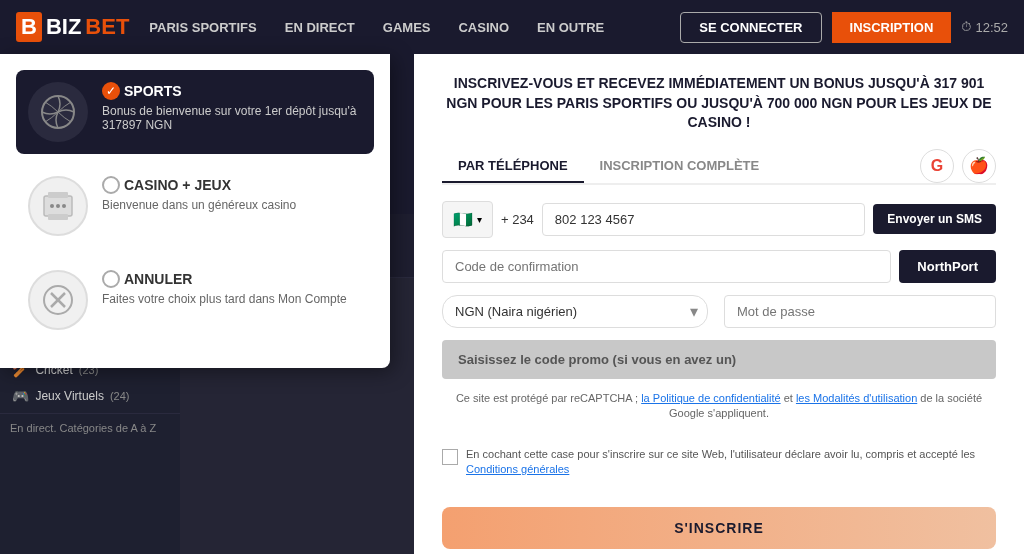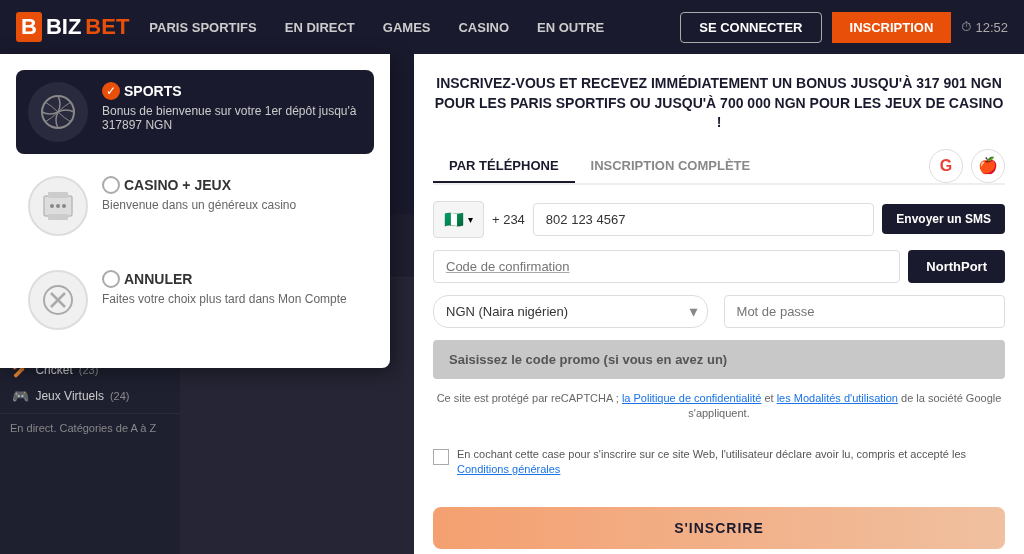--- a/index.html
+++ b/index.html
@@ -238,21 +238,21 @@
       font-size: 11px;
       color: #ccc;
     }
     .match-time { color: #888; font-size: 10px; }
 
     
     .reg-panel {
       width: 610px;
       background: white;
       flex-shrink: 0;
-      padding: 20px 19px;
+      padding: 20px 28px;
       overflow-y: auto;
     }
     .reg-headline {
       font-size: 14px;
       font-weight: 900;
       color: #1a1a2e;
       text-align: center;
       margin-bottom: 16px;
       line-height: 1.4;
       text-transform: uppercase;
@@ -341,21 +341,20 @@
       gap: 8px;
       margin-bottom: 12px;
     }
     .confirm-input {
       flex: 1;
       border: 1px solid #ddd;
       border-radius: 4px;
       padding: 8px 12px;
       font-size: 13px;
       color: #aaa;
-      text-decoration: underline;
     }
     .btn-confirmer {
       background: #1a1a2e;
       color: white;
       border: none;
       border-radius: 4px;
       padding: 8px 18px;
       font-size: 13px;
       font-weight: 600;
       cursor: pointer;

